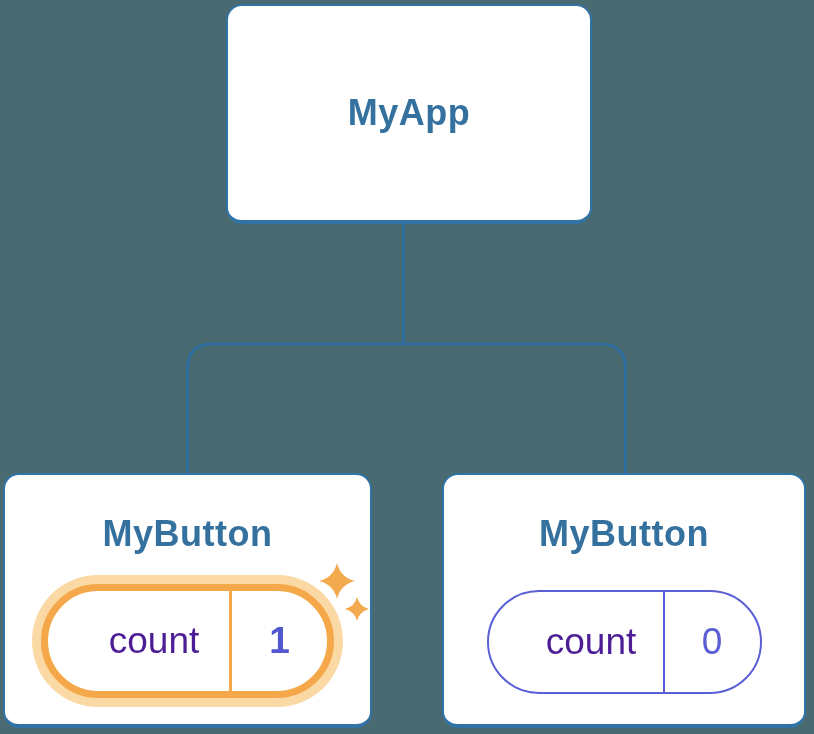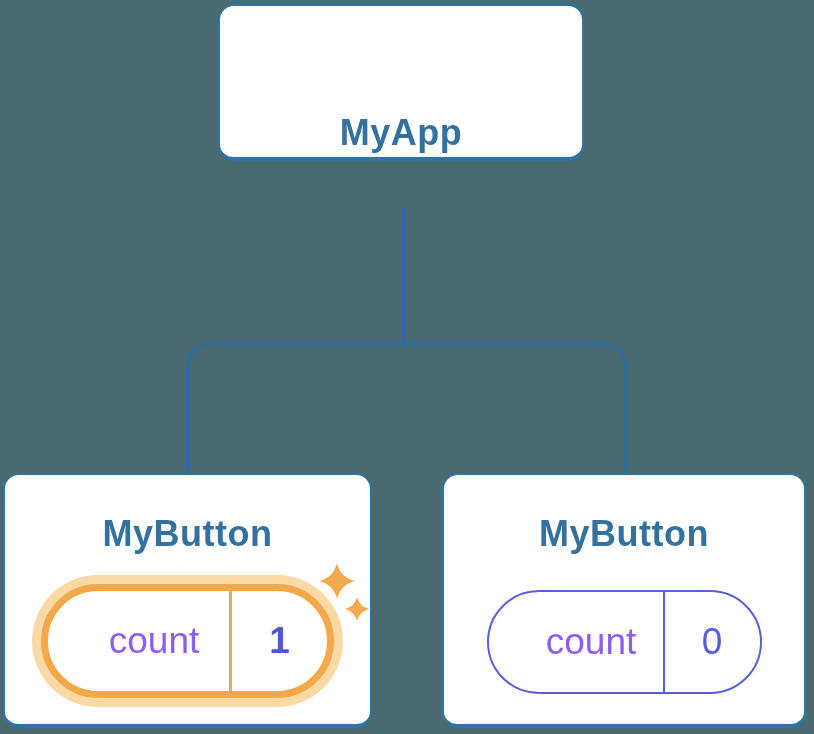--- a/index.html
+++ b/index.html
@@ -23,23 +23,23 @@
     position: absolute;
     background: #FFFFFF;
     border: 2px solid #3273A5;
     border-bottom-width: 4px;
     border-radius: 16px;
     display: flex;
     flex-direction: column;
     align-items: center;
   }
   .card-root {
-    left: 218px; top: 4px;
-    width: 366px; height: 157px;
-    justify-content: flex-end;
+    left: 226px; top: 4px;
+    width: 366px; height: 220px;
+    justify-content: center;
   }
   .card-child-left {
     left: 3px; top: 473px;
     width: 369px; height: 255px;
     padding-top: 36px;
   }
   .card-child-right {
     left: 442px; top: 473px;
     width: 364px; height: 255px;
     padding-top: 36px;
@@ -87,21 +87,21 @@
     width: 3px;
     background: #F5A849;
   }
   .pill-divider-purple {
     width: 2px;
     background: #5B5FD6;
   }
   .state-label {
     font-size: 37px;
     font-weight: 400;
-    color: #8b5cf6;
+    color: #4c1d95;
     margin-left: 31px;
   }
   .state-value {
     font-size: 37px;
     color: #5B5FD6;
   }
   .state-value.bold { font-weight: 700; color: #5158CF; }
   .sparkles {
     position: absolute;
     left: 302px;

